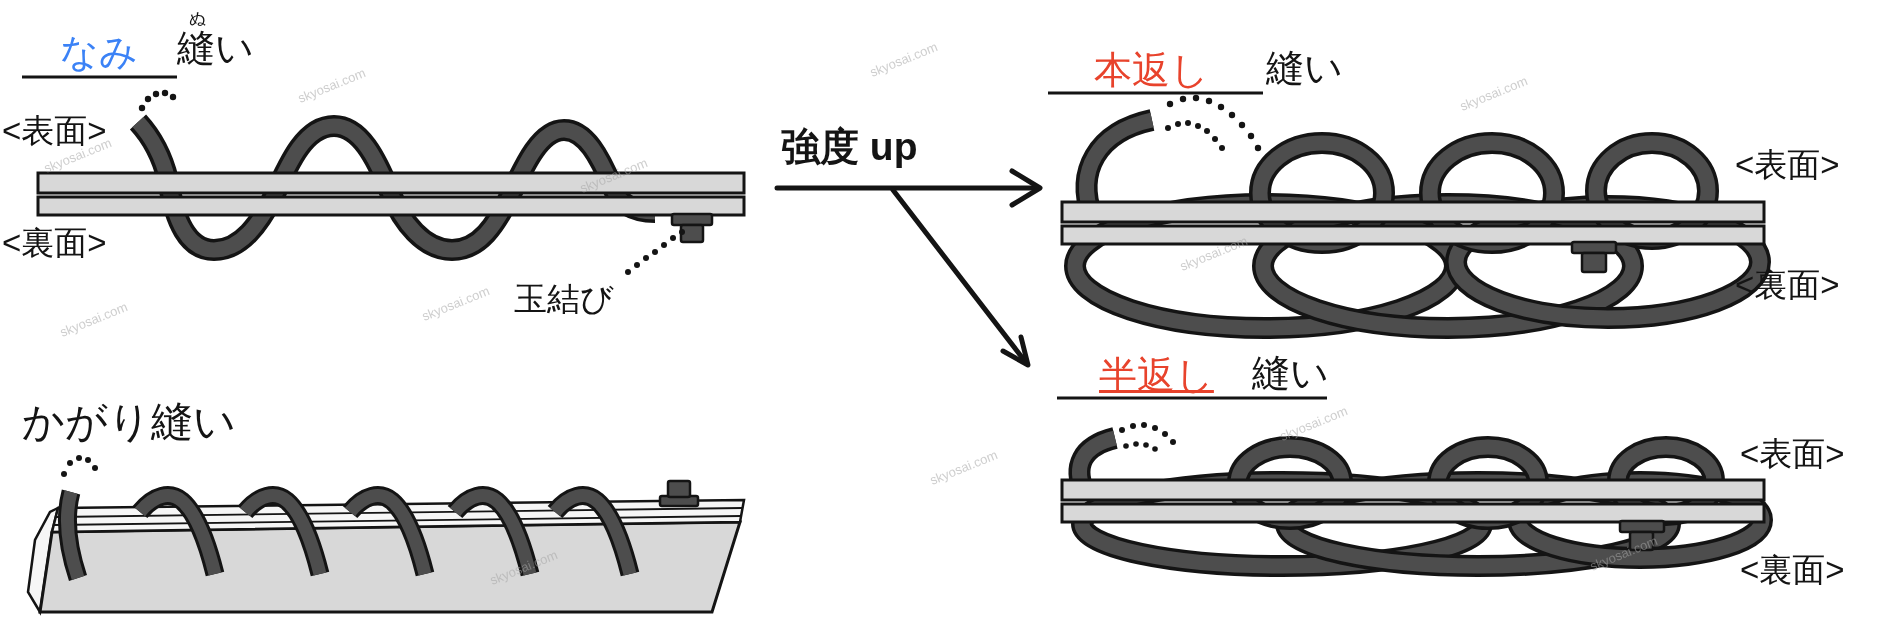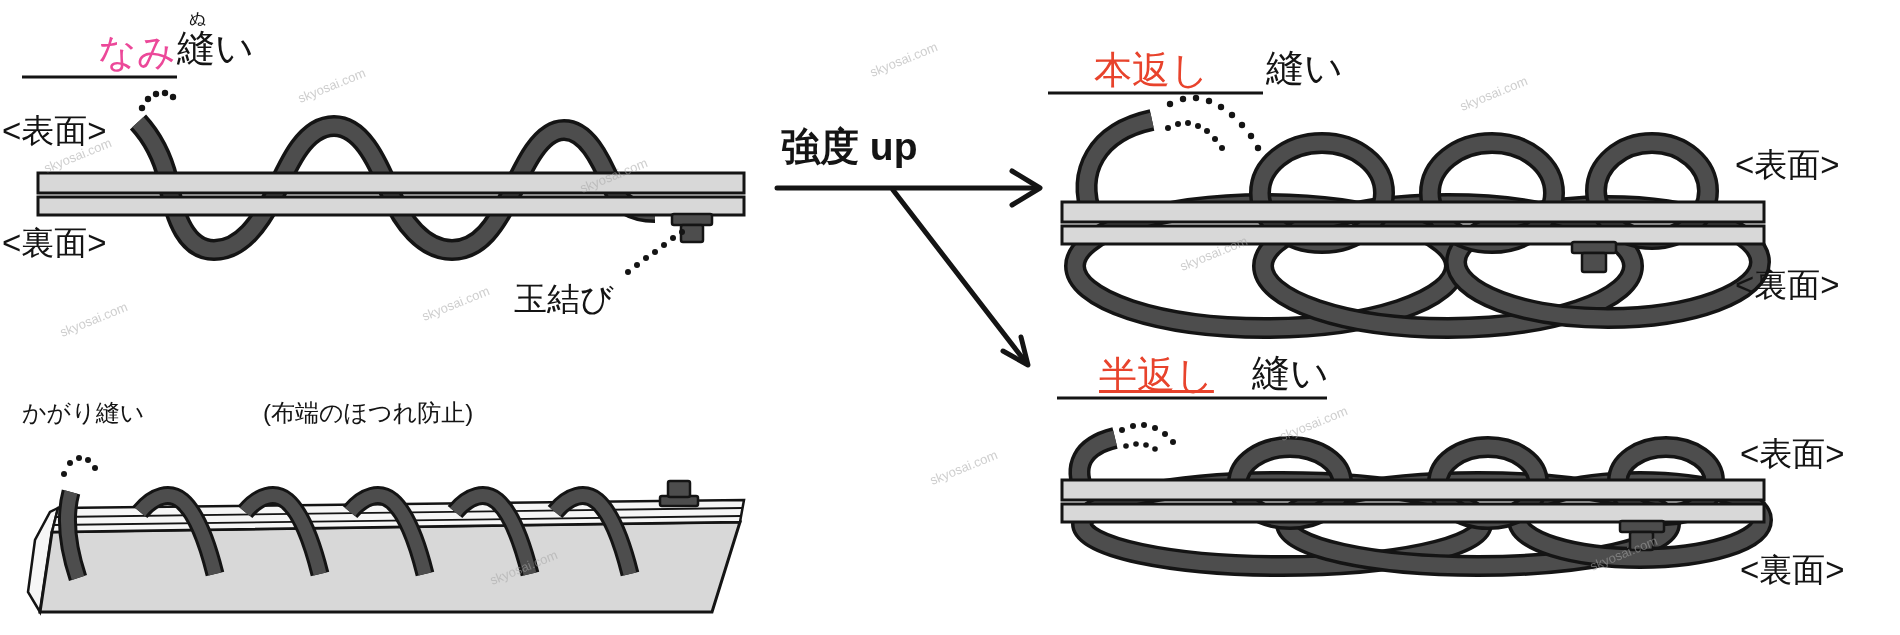--- a/index.html
+++ b/index.html
@@ -2,21 +2,21 @@
 <html lang="ja"><head>
 <meta charset="utf-8">
 <style>
   * { margin:0; padding:0; box-sizing:border-box; }
   html,body { background:#ffffff; }
   body { font-family:"Liberation Sans","DejaVu Sans",sans-serif; }
   .stage { position:relative; width:1900px; height:635px; background:#ffffff; overflow:hidden; }
   .stage svg { position:absolute; left:0; top:0; }
   .lbl { position:absolute; white-space:nowrap; color:#141414; line-height:1; letter-spacing:0; }
   .t38 { font-size:38px; }
-  .t35 { font-size:24px; }
+  .t35 { font-size:42px; }
   .t33 { font-size:33px; }
   .t17 { font-size:17px; }
   .t39 { font-size:39px; font-weight:700; }
   .red { color:#e8432c; }
   .wm  { position:absolute; font-size:13px; color:rgba(165,165,165,0.55);
          transform:rotate(-22deg); pointer-events:none; }
   
   .to  { fill:none; stroke:#141414; stroke-width:22; }
   .ti  { fill:none; stroke:#4d4d4d; stroke-width:15; }
   .to2 { fill:none; stroke:#141414; stroke-width:19; }
@@ -177,29 +177,28 @@
         <circle class="dot" cx="1165" cy="434" r="3"></circle>
           <circle class="dot" cx="1173" cy="442" r="3"></circle>
         <circle class="dot" cx="1126" cy="446" r="2.8"></circle>
           <circle class="dot" cx="1136" cy="444" r="2.8"></circle>
         <circle class="dot" cx="1146" cy="445" r="2.8"></circle>
           <circle class="dot" cx="1155" cy="449" r="2.8"></circle>
       </g>
     </g>
   </svg>
 
-  <div class="lbl t38 red" style="left: 60px; top: 33px; color: #ec4899; margin-left: 38px;">なみ</div>
+  <div class="lbl t38 red" style="left: 60px; top: 33px; color: #3b82f6;">なみ</div>
   <div class="lbl t38" style="left:177px; top:29px;">縫い</div>
   <div class="lbl t17" style="left:189px; top:10px;">ぬ</div>
   <div class="lbl t33" style="left:2px;  top:114px;">&lt;表面&gt;</div>
   <div class="lbl t33" style="left:2px;  top:226px;">&lt;裏面&gt;</div>
   <div class="lbl t33" style="left:514px;top:282px;">玉結び</div>
 
   <div class="lbl t35" style="left:22px; top:401px;">かがり縫い</div>
-  <div class="lbl t35" style="left:263px;top:401px;">(布端のほつれ防止)</div>
 
   <div class="lbl t39" style="left:781px;top:127px;">強度 up</div>
 
   <div class="lbl t38 red" style="left: 1094px; top: 51px; color: rgb(232, 67, 44);">本返し</div>
   <div class="lbl t38" style="left:1266px;top:49px;">縫い</div>
   <div class="lbl t33" style="left:1735px;top:148px;">&lt;表面&gt;</div>
   <div class="lbl t33" style="left:1735px;top:268px;">&lt;裏面&gt;</div>
 
   <div class="lbl t38 red" style="left: 1099px; top: 356px; color: rgb(232, 67, 44); text-decoration: underline;">半返し</div>
   <div class="lbl t38" style="left:1252px;top:354px;">縫い</div>

